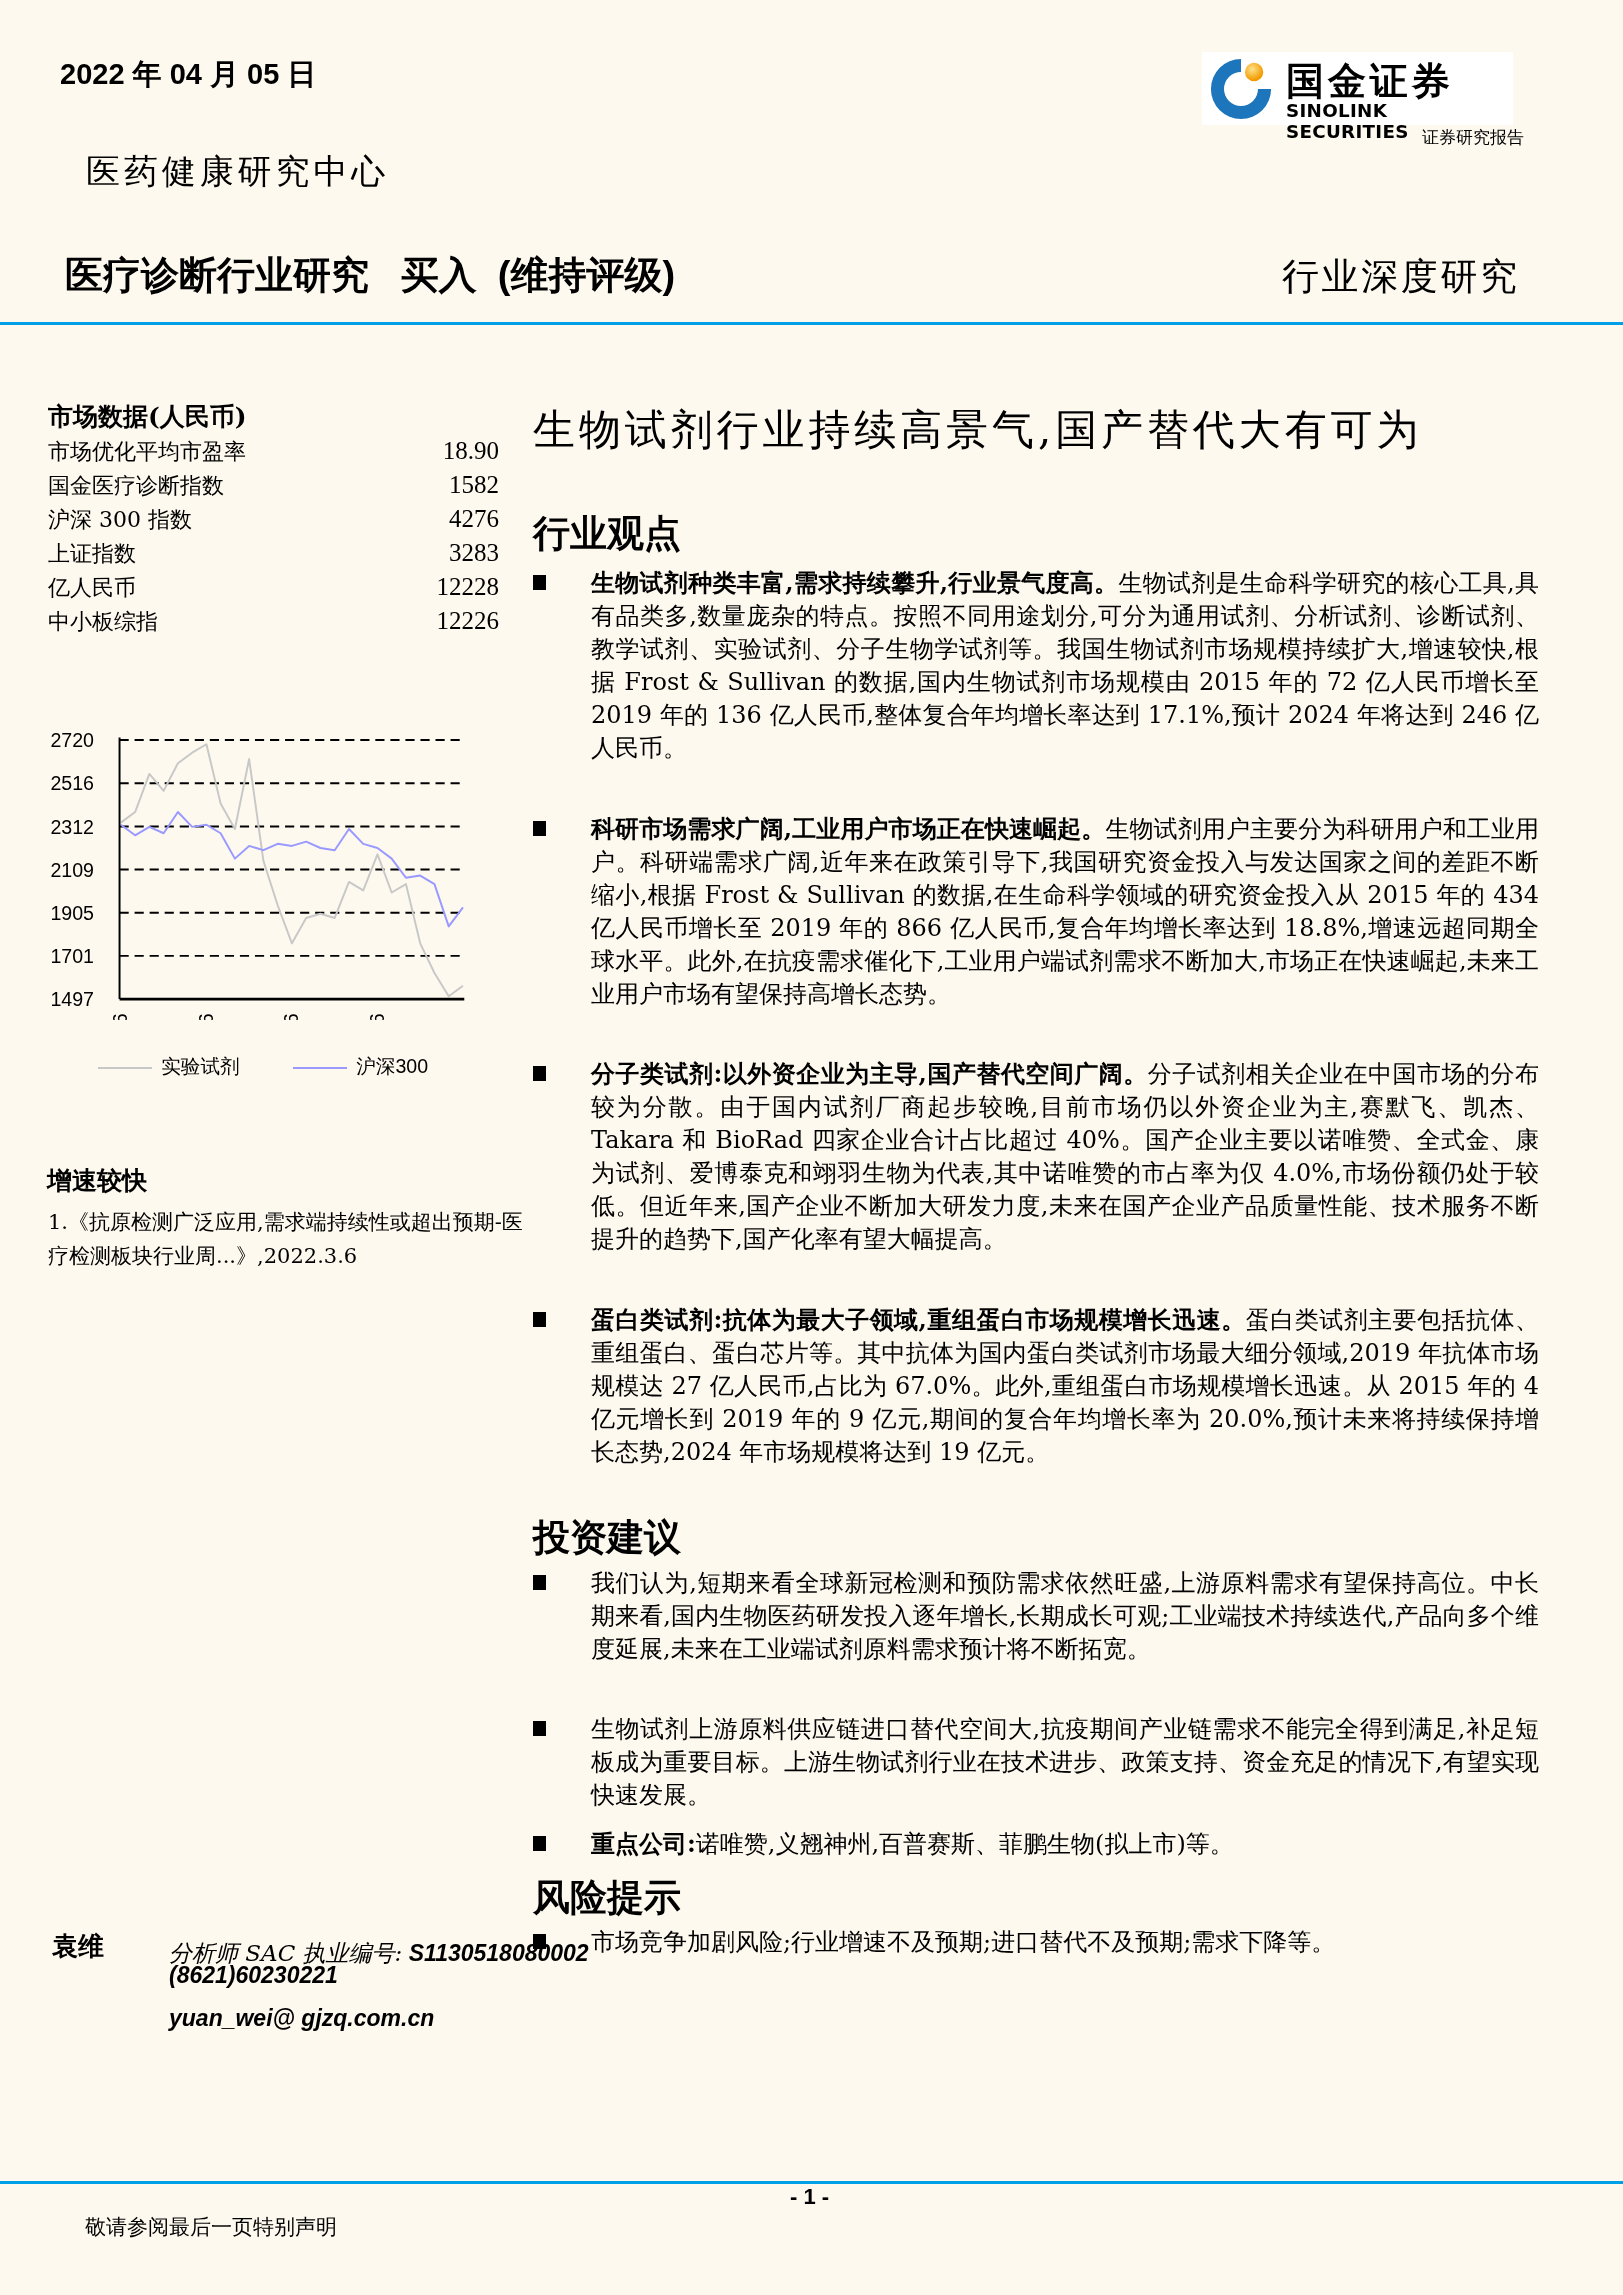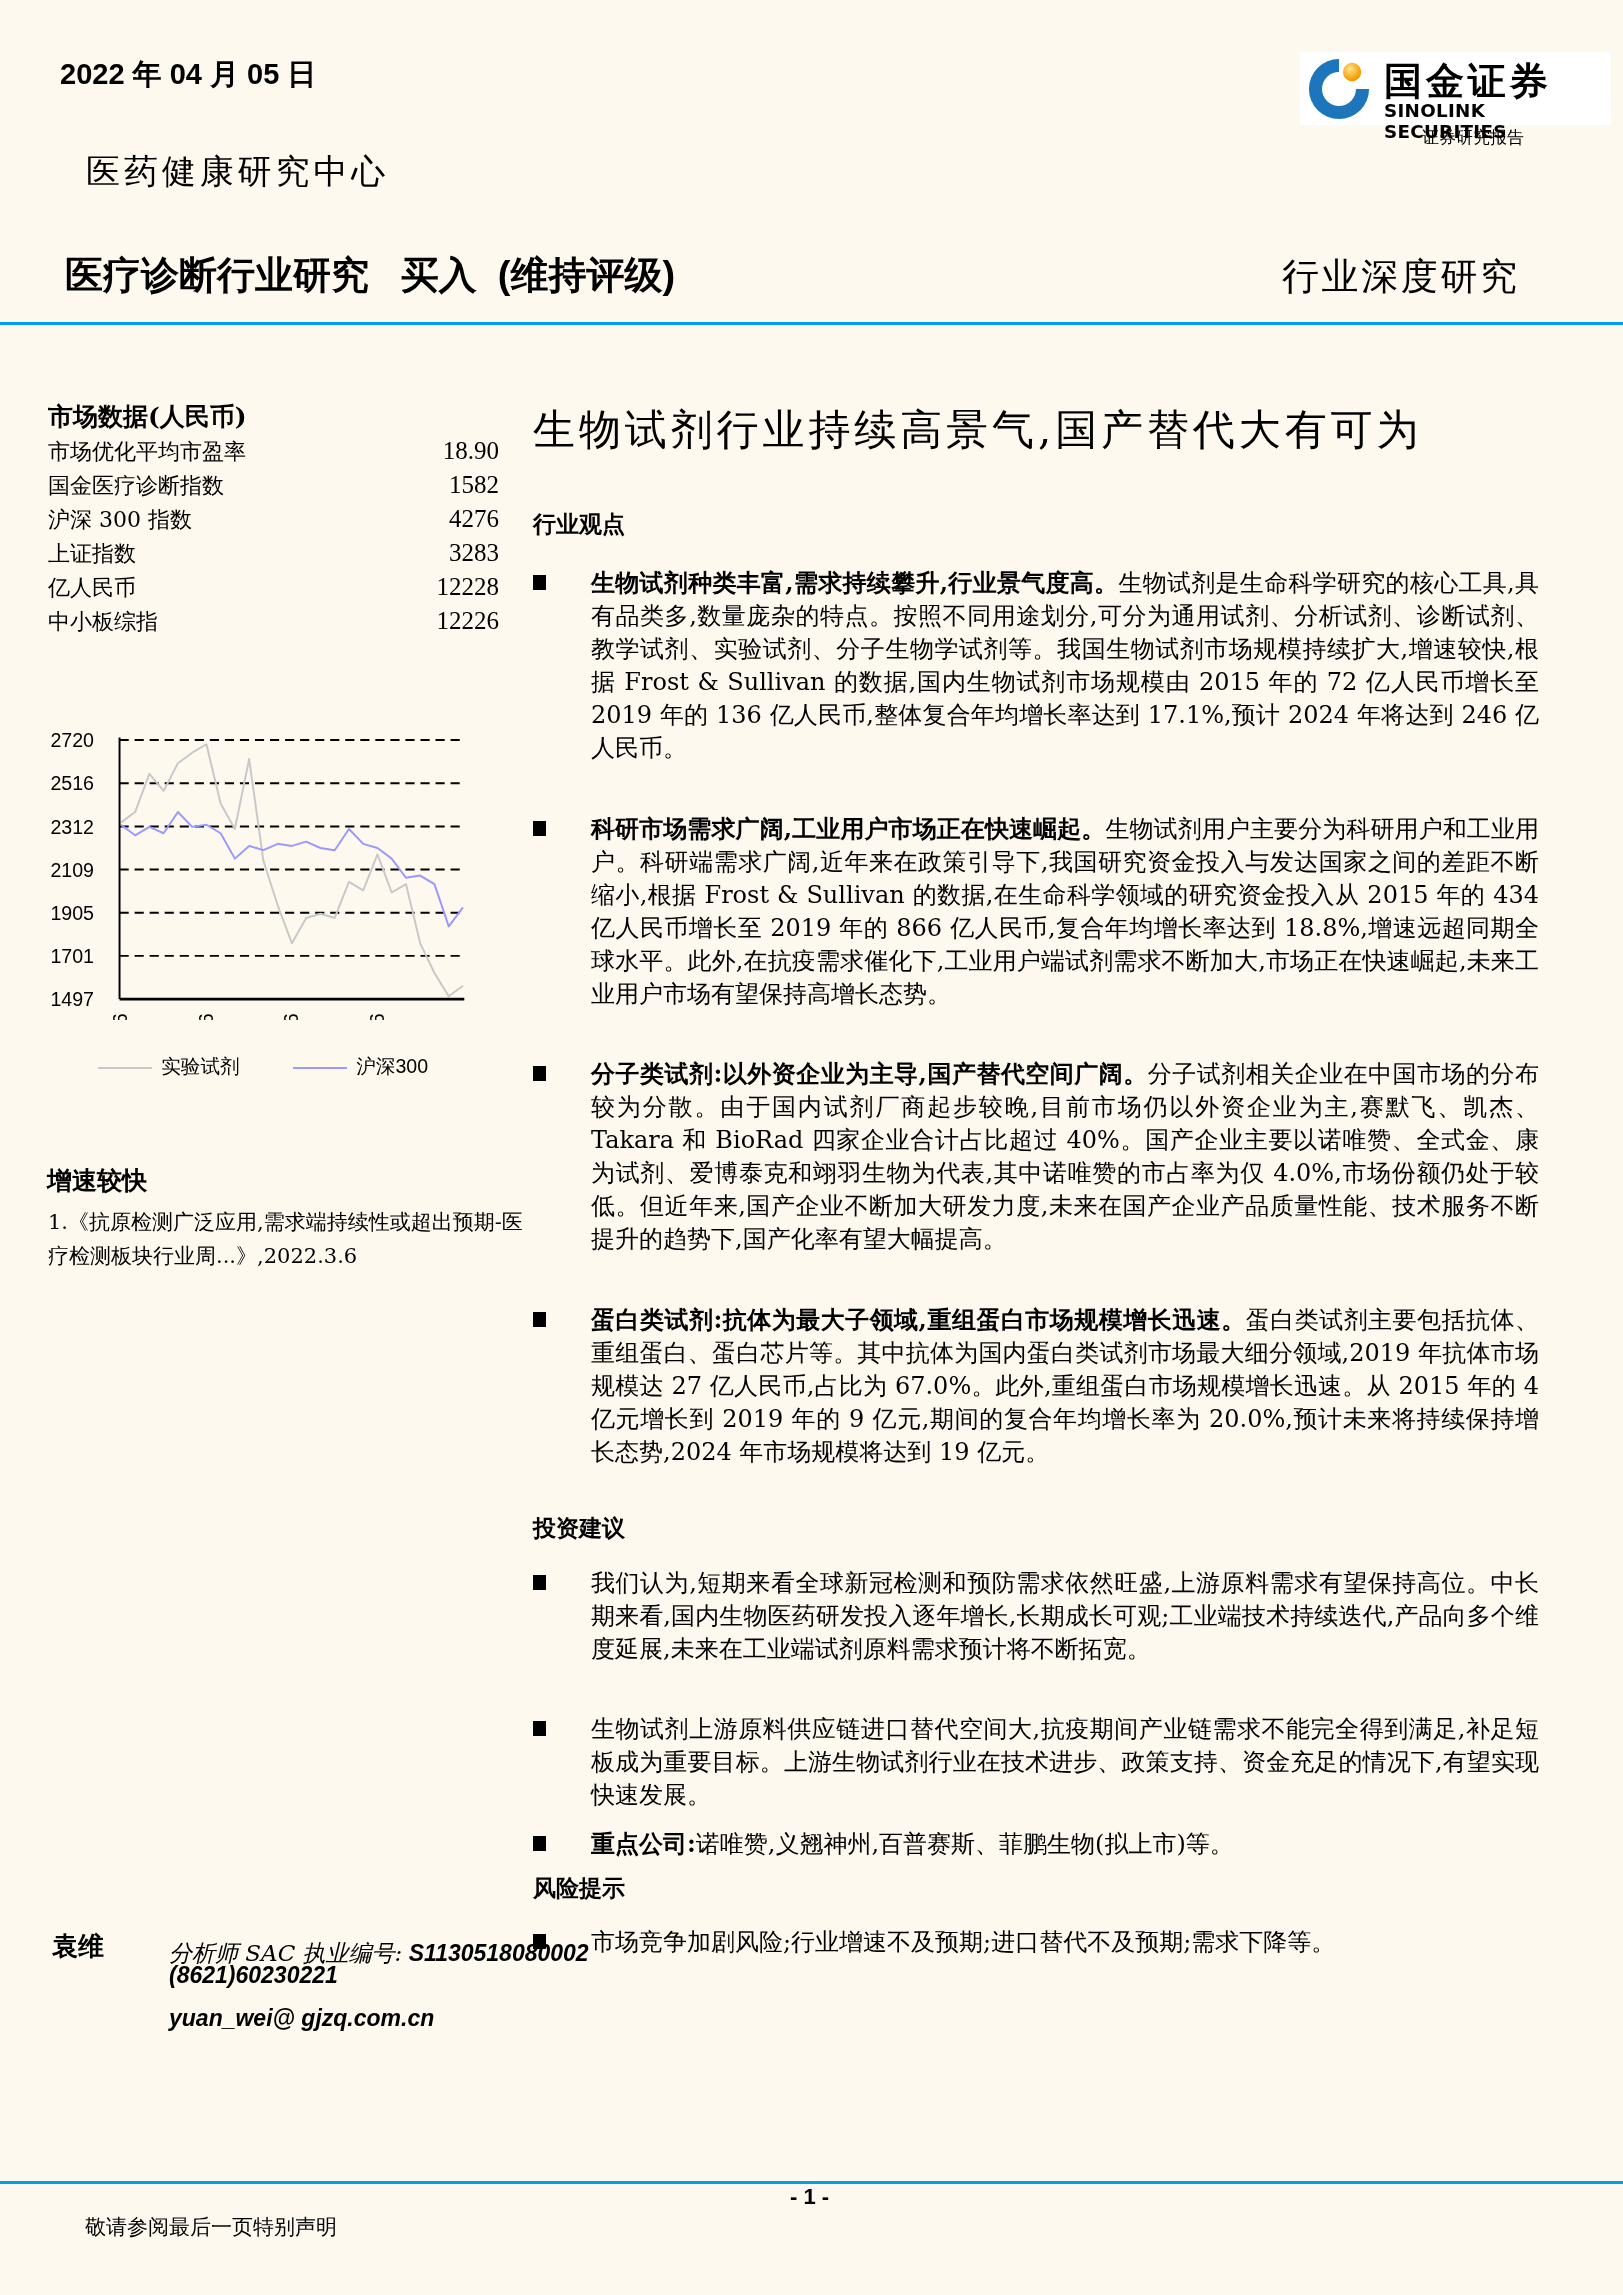--- a/index.html
+++ b/index.html
@@ -15,21 +15,21 @@
   
   #date { left:60px; top:55px; font-size:29px; font-weight:bold; }
   #dept { left:86px; top:149px; font-size:34px; letter-spacing:3.9px; }
   #report-title { left:65px; top:250px; font-size:38px; font-weight:bold; white-space:pre; }
   #report-type { left:1282px; top:252px; font-size:37px; letter-spacing:2.6px; }
   .rule { left:0; width:1623px; height:3.3px; background:#00a0e9; }
   #rule-top { top:322px; }
   #rule-bottom { top:2181px; }
 
   
-  #logo { left:1300px; top:52px; width:311px; height:73px; background:#fff; }
+  #logo { left:1202px; top:52px; width:311px; height:73px; background:#fff; }
   #logo-mark { position:absolute; left:5.2px; top:2.6px; width:68px; height:68px; }
   #logo-cn { position:absolute; left:84px; top:3.9px; font-size:38px; font-weight:bold; letter-spacing:3.9px; font-family:"DejaVu Sans", sans-serif; }
   #logo-en { position:absolute; left:84px; top:48px; font-size:18.3px; font-weight:bold; font-family:"DejaVu Sans", sans-serif; letter-spacing:0.3px; }
   #logo-sub { left:1422px; top:126px; font-size:17px; }
 
   
   #market-title { left:48px; top:400px; font-size:25px; font-weight:bold; }
   .mrow { left:48px; width:451px; height:34px; font-size:22px; }
   .mrow .lbl { position:absolute; left:0; top:0;text-align:center; }
   .mrow .val { position:absolute; right:0; top:0; font-family:Liberation Serif, serif; font-size:25px; }
@@ -44,21 +44,21 @@
 
   #related-title { left:47px; top:1164px; font-size:25px; font-weight:bold; }
   #related-1 { left:48px; top:1205px; width:477px; font-size:21px; line-height:34px; }
 
   #analyst-name { left:52px; top:1929px; font-size:26px; font-weight:bold; }
   #analyst-info { left:169px; top:1942px; font-size:23px; font-family:"Liberation Sans", sans-serif; font-weight:bold; line-height:22px;font-style:italic; }
   #analyst-info .cn { font-family:"DejaVu Serif", serif; font-weight:normal; }
 
   
   #headline { left:533px; top:402px; font-size:42px; font-weight:normal; letter-spacing:3.9px; white-space:nowrap; }
-  .sec-title { left:533px; font-size:23px; font-weight:bold;font-family:Liberation Mono, monospace; }
+  .sec-title { left:533px; font-size:37px; font-weight:bold;font-family:Liberation Mono, monospace; }
   .bullet { left:533px; width:1007px; font-size:24px; line-height:33px; }
   .bullet .sq { position:absolute; left:0; top:8.5px; width:13px; height:15.7px; background:#000; }
   .bullet .txt { position:absolute; left:58px; width:948px; text-align:justify; }
   .bullet b { font-weight:bold; }
 
   #page-number { left:790px; top:2184px; font-size:22px; font-weight:bold; font-family:"Liberation Sans", sans-serif; }
   #disclaimer { left:85px; top:2213px; font-size:21px; }
 </style>
 </head>
 <body>

